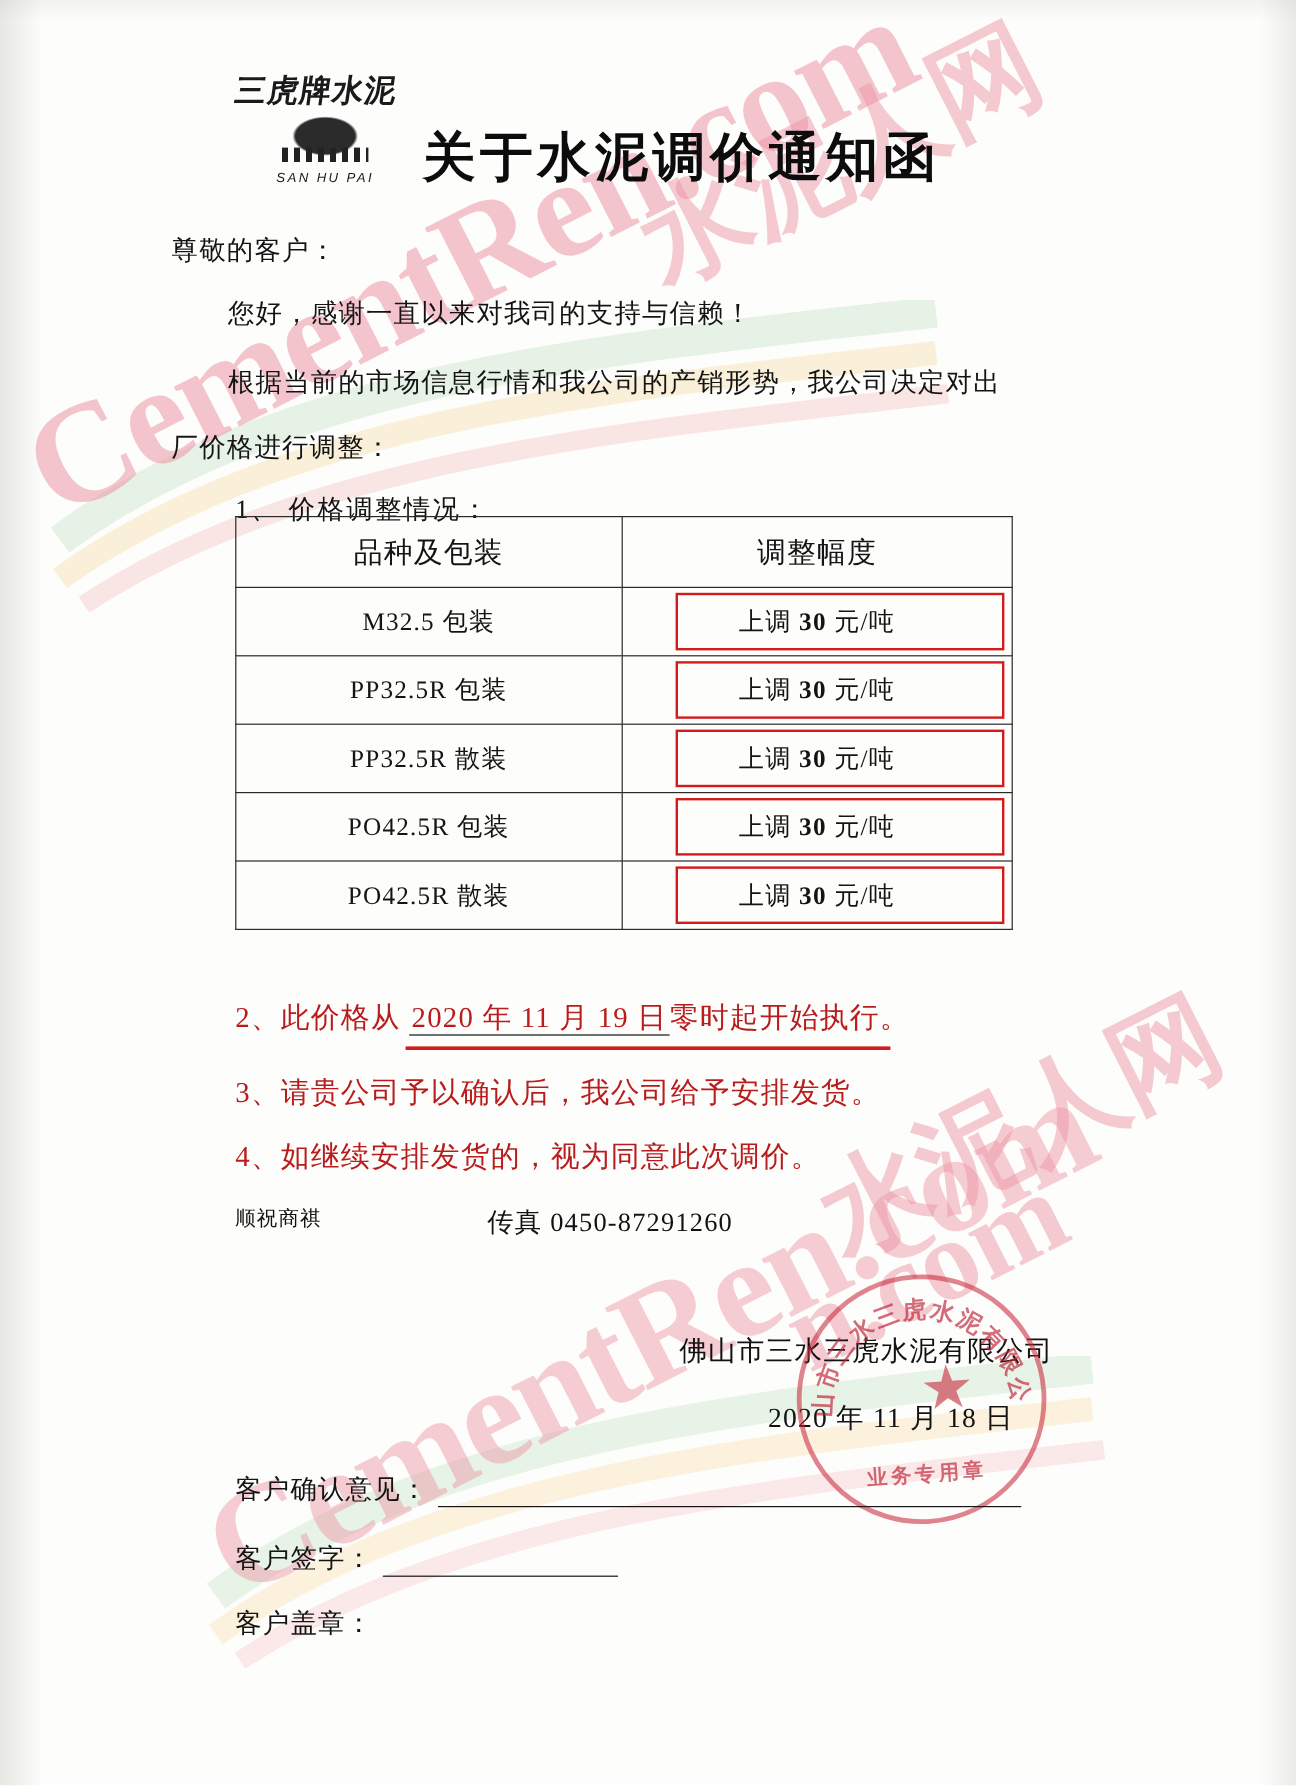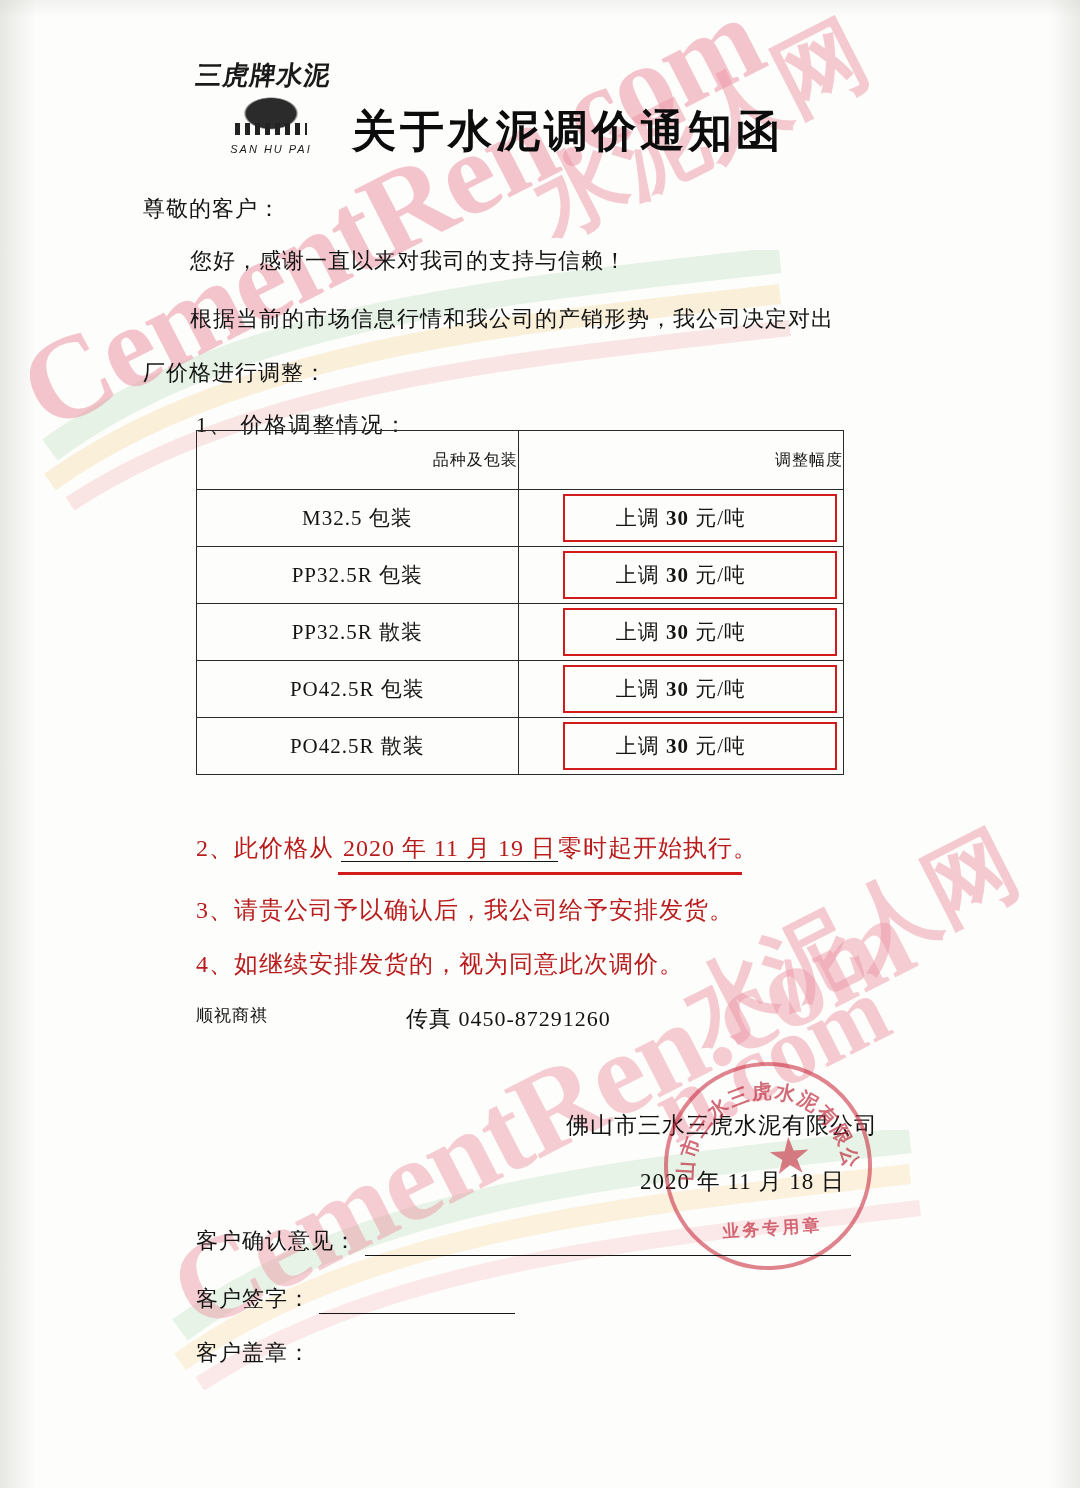--- a/index.html
+++ b/index.html
@@ -163,21 +163,21 @@
     border: 1px solid #2a2a2a;
     height: 56px;
     text-align: center;
     font-size: 21px;
     letter-spacing: 1px;
     color: #141414;
     padding: 0;
   }
   .col-a { width: 322px; }
   .col-b { width: 326px; }
-  .tbl .hdr td { height: 58px; font-size: 16px; text-align: right; }
+  .tbl .hdr td { height: 58px; font-size: 24px; }
   .adj-cell { position: relative; }
   .adj-box {
     position: absolute;
     left: 44px; right: 6px; top: 4px; bottom: 4px;
     border: 2px solid #d21b1b;
     pointer-events: none;
   }
   .adj-inner { position: relative; z-index: 2; }
   .num { font-weight: bold; }
 

